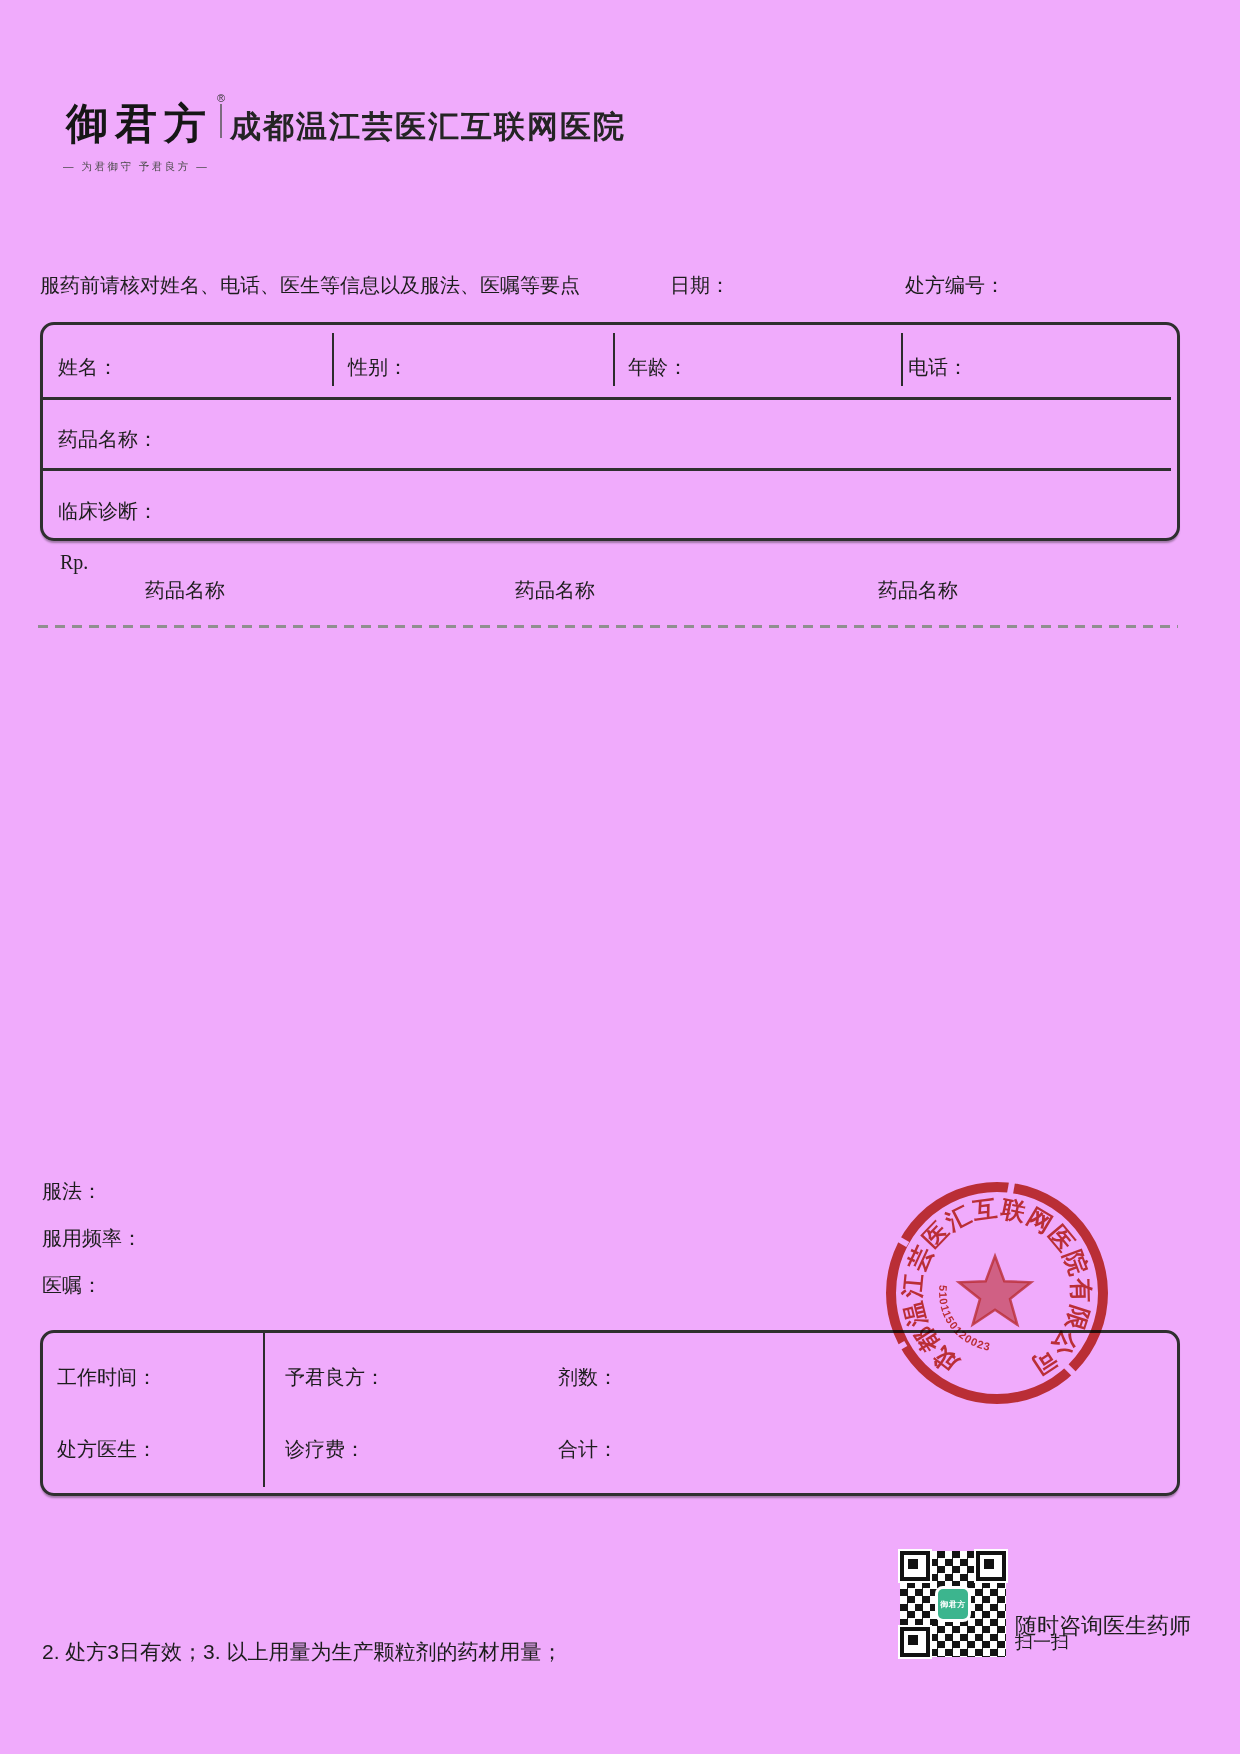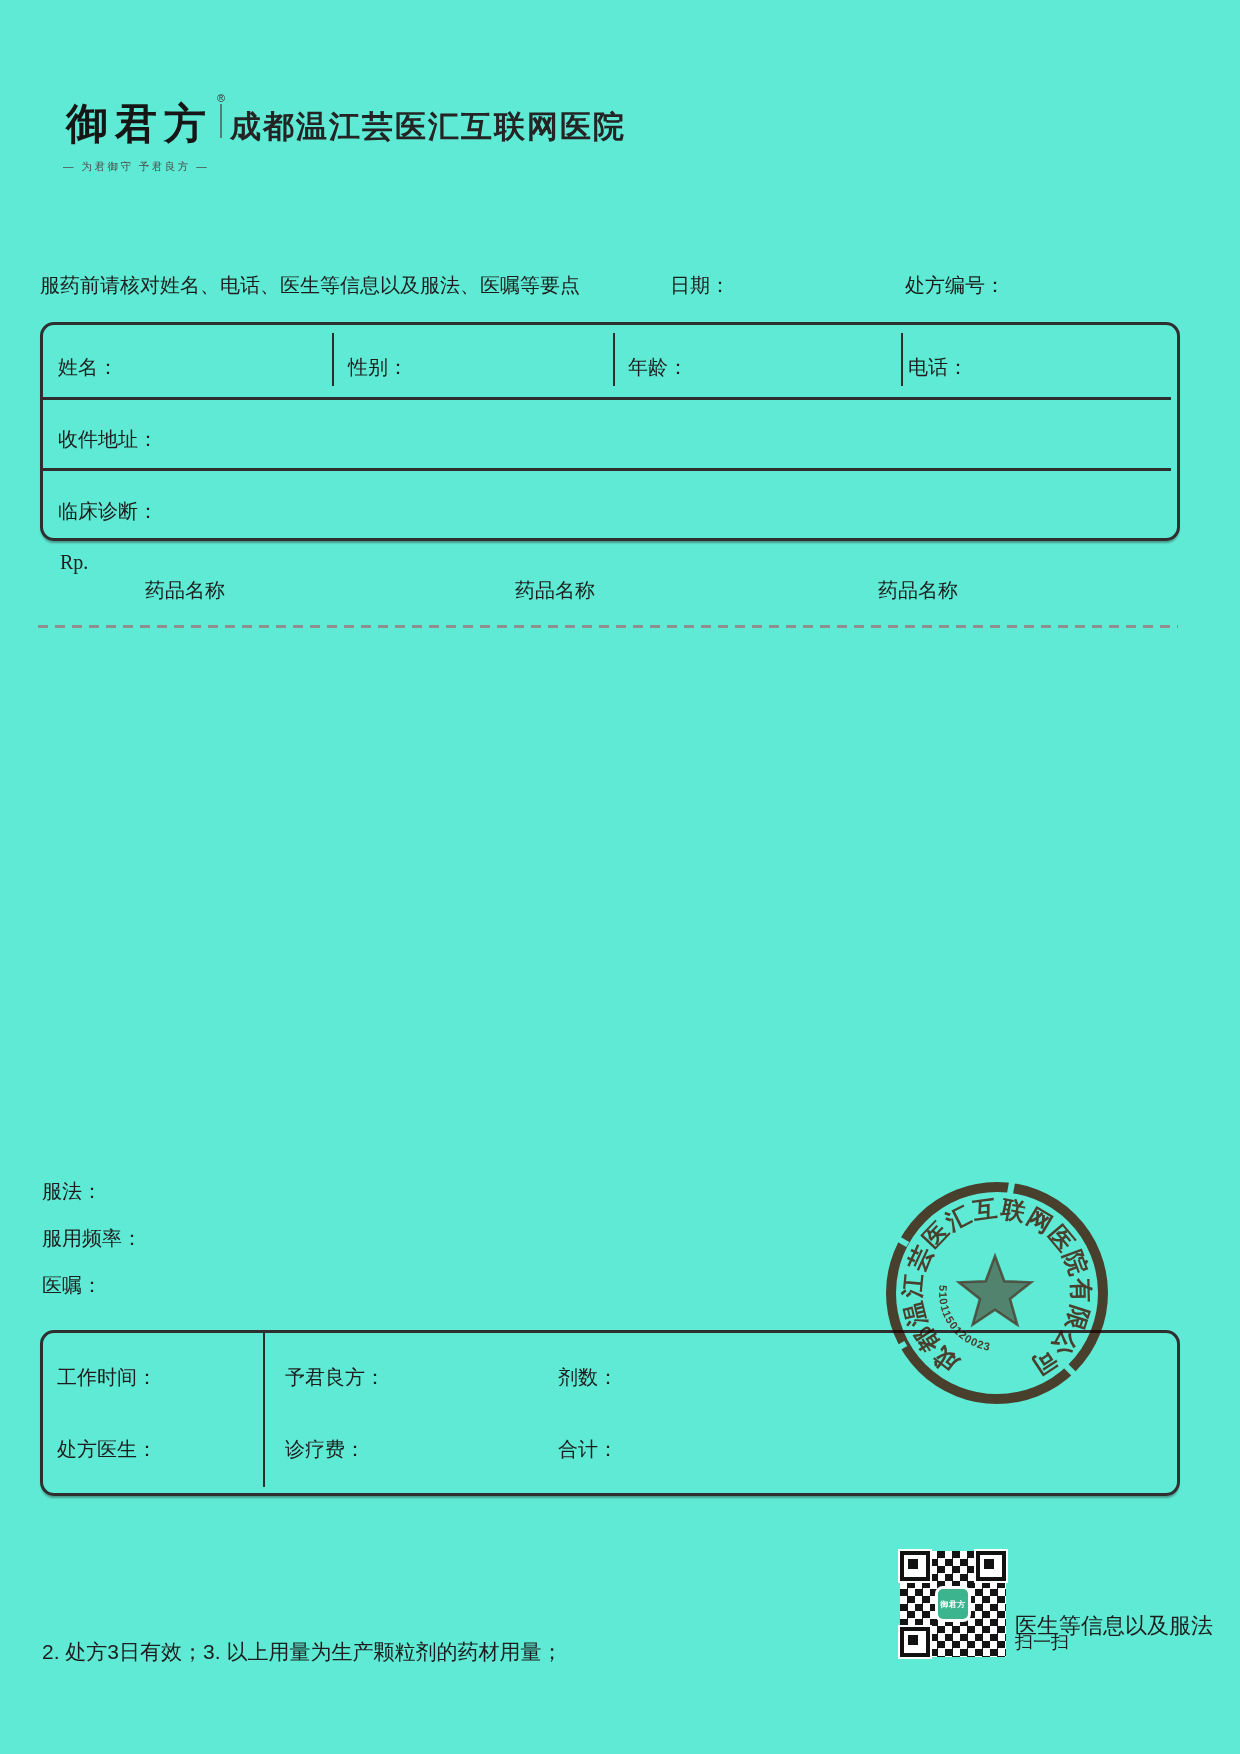--- a/index.html
+++ b/index.html
@@ -1,18 +1,18 @@
 <!DOCTYPE html>
 <html><head>
 <meta charset="utf-8">
 <style>
   html,body { margin:0; padding:0; background:#e8e8e8; }
   .page {
     position:relative; width:1240px; height:1754px; margin:0 auto;
-    background:#5eead4; overflow:hidden;
+    background:#f0abfc; overflow:hidden;
     font-family:"Liberation Sans", sans-serif; color:#1f1f1f;
   }
   .abs { position:absolute; }
 
   
   .brand-name { font-size:42px; font-weight:800; letter-spacing:7px; color:#161616; }
   .brand-reg { font-size:11px; color:#333; vertical-align:top; }
   .brand-vline { width:2px; height:34px; background:#555; opacity:.75; }
   .brand-tagline { font-size:10.5px; letter-spacing:2.5px; color:#4a4a4a; white-space:nowrap; }
   .hospital-title { font-size:31px; font-weight:700; color:#242424; letter-spacing:2px; }
@@ -80,21 +80,21 @@
 
   <div class="abs rbox" style="left:40px; top:322px; width:1134px; height:213px;"></div>
   <div class="abs t20" style="left:58px;  top:354px;">姓名：</div>
   <div class="abs t20" style="left:348px; top:354px;">性别：</div>
   <div class="abs t20" style="left:628px; top:354px;">年龄：</div>
   <div class="abs t20" style="left:908px; top:354px;">电话：</div>
   <div class="abs vsep" style="left:332px; top:333px; height:53px;"></div>
   <div class="abs vsep" style="left:613px; top:333px; height:53px;"></div>
   <div class="abs vsep" style="left:901px; top:333px; height:53px;"></div>
   <div class="abs hline" style="left:43px; top:397px; width:1128px;"></div>
-  <div class="abs t20" style="left:58px; top:426px;">收件地址：</div>
+  <div class="abs t20" style="left:58px; top:426px;">药品名称：</div>
   <div class="abs hline" style="left:43px; top:468px; width:1128px;"></div>
   <div class="abs t20" style="left:58px; top:498px;">临床诊断：</div>
 
   <div class="abs t20" style="left:60px;  top:551px;font-family:Liberation Serif, serif;">Rp.</div>
   <div class="abs t20" style="left:145px; top:577px;">药品名称</div>
   <div class="abs t20" style="left:515px; top:577px;">药品名称</div>
   <div class="abs t20" style="left:878px; top:577px;">药品名称</div>
   <div class="abs dashed" style="left:38px; top:625px; width:1140px;"></div>
 
   <div class="abs t20" style="left:42px; top:1178px;">服法：</div>
@@ -134,15 +134,15 @@
 
   <div class="abs t21" style="left:42px; top:1638px;">2. 处方3日有效；3. 以上用量为生产颗粒剂的药材用量；</div>
 
   <div class="qr" style="left:900px; top:1551px;">
     <span class="qr-finder" style="left:0; top:0;"></span>
     <span class="qr-finder" style="right:0; top:0;"></span>
     <span class="qr-finder" style="left:0; bottom:0;"></span>
     <span class="qr-logo">御君方</span>
   </div>
   <div class="abs" style="left:1015px; top:1630px; font-size:18px; color:#1d1d1d;">扫一扫</div>
-  <div class="abs" style="left:1015px; top:1611px; font-size:22px; color:#1d1d1d;">医生等信息以及服法</div>
+  <div class="abs" style="left:1015px; top:1611px; font-size:22px; color:#1d1d1d;">随时咨询医生药师</div>
 
 </div>
 
 </body></html>

